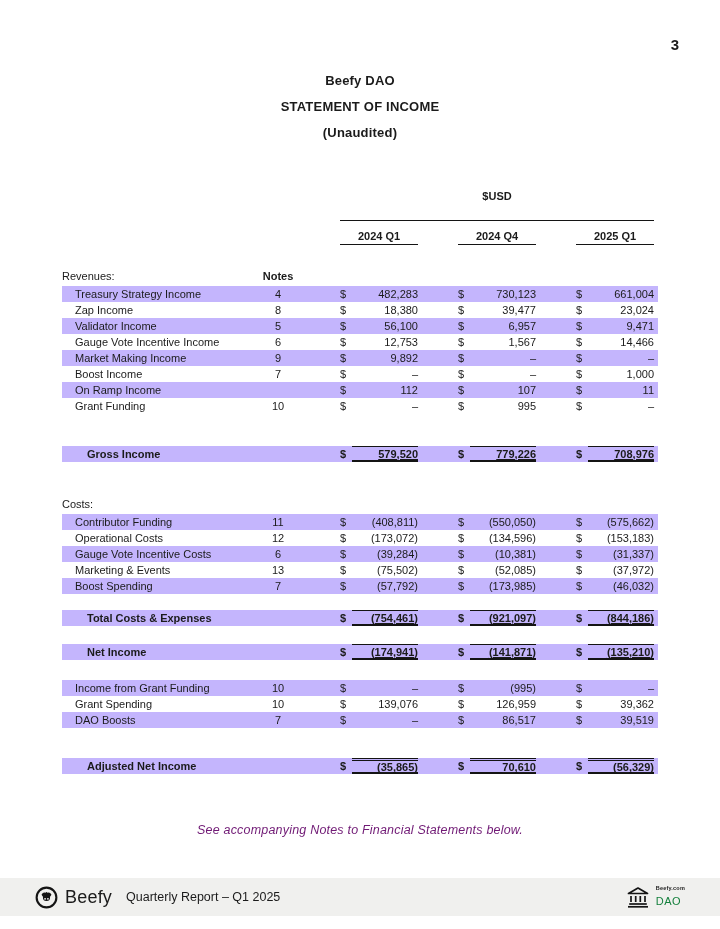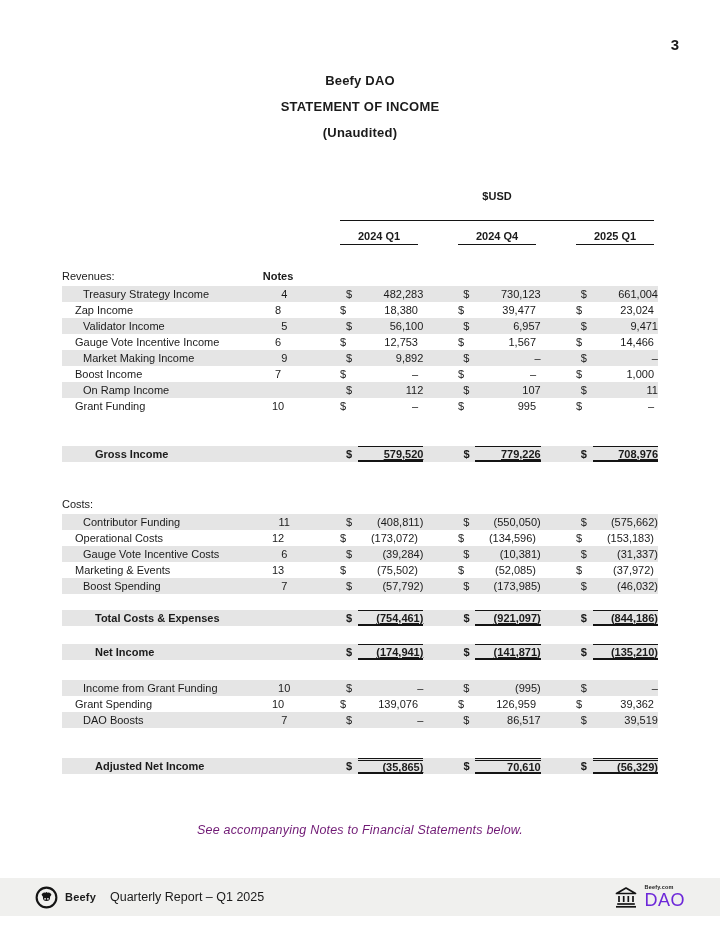--- a/index.html
+++ b/index.html
@@ -17,21 +17,21 @@
   .colheads{display:flex;margin-left:278px;margin-top:9px;font-weight:700;}
   .colhead{width:78px;text-align:center;padding-bottom:2px;border-bottom:1.8px solid #141414;box-sizing:border-box;}
   .colhead + .colhead{margin-left:40px;}
 
   .heading-row{display:flex;align-items:center;height:15px;margin-top:23px;margin-bottom:3px;}
   .heading-label{width:196px;}
   .notes-head{width:40px;text-align:center;font-weight:700;}
 
   .trow{display:flex;align-items:stretch;height:16px;}
   .trow .c-label,.trow .c-note{display:flex;align-items:center;}
-  .stripe{background:#e5e5e5;padding-left:8px;}
+  .stripe{background:#c4b5fd;}
   .c-label{width:196px;padding-left:13px;box-sizing:border-box;}
   .c-note{width:40px;justify-content:center;text-align:center;}
   .money{display:flex;width:78px;margin-left:40px;}
   .money.first{margin-left:42px;}
   .cur{width:12px;display:flex;align-items:center;}
   .valwrap{flex:1;display:flex;align-items:center;justify-content:flex-end;box-sizing:border-box;}
 
   .total-row{font-weight:700;}
   .total-row .c-label{padding-left:25px;}
   .total-row .valwrap{border-top:1.6px solid #141414;border-bottom:2.2px solid #141414;text-decoration:underline;}
@@ -43,26 +43,26 @@
   .sec-costs .total-row{margin-top:16px;}
   .section.sec-net{margin-top:18px;}
   .section.sec-adjust{margin-top:20px;}
   .section.sec-adjusted{margin-top:30px;}
 
   .note-line{text-align:center;margin-top:49px;font-style:italic;font-size:12.5px;color:#701a75;letter-spacing:.2px;}
 
   .footer{position:absolute;left:0;right:0;bottom:13px;height:38px;background:#f0f0ee;
     display:flex;align-items:center;padding:0 35px;box-sizing:border-box;}
   .brand{display:flex;align-items:center;gap:7px;}
-  .brand-name{font-weight:700;font-size:11px;letter-spacing:.2px;}
+  .brand-name{font-weight:400;font-size:18px;letter-spacing:.2px;}
   .report-title{margin-left:14px;font-size:12.5px;}
   .footer-right{margin-left:auto;display:flex;align-items:center;gap:6px;}
   .dao-text{line-height:1;}
   .dao-small{display:block;font-size:5.5px;font-weight:700;letter-spacing:.2px;margin-bottom:1px;}
-  .dao-label{font-size:18px;letter-spacing:.5px;color:#6d28d9;}
+  .dao-label{font-size:11px;letter-spacing:.5px;color:#15803d;}
   svg{display:block;}
 </style>
 </head>
 <body>
 
 <div class="page-number">3</div>
 
 <div class="doc-header">
   <div class="line">Beefy DAO</div>
   <div class="line">STATEMENT OF INCOME</div>

